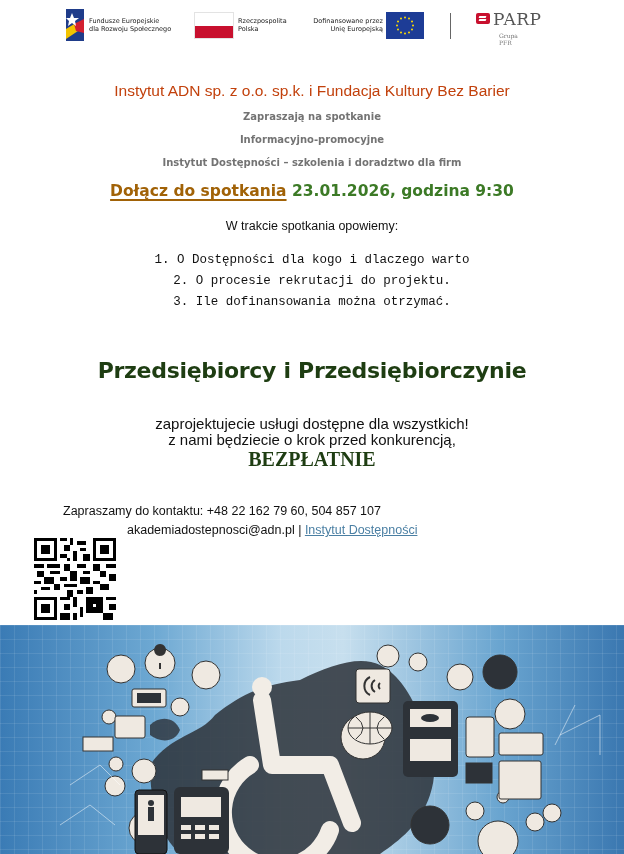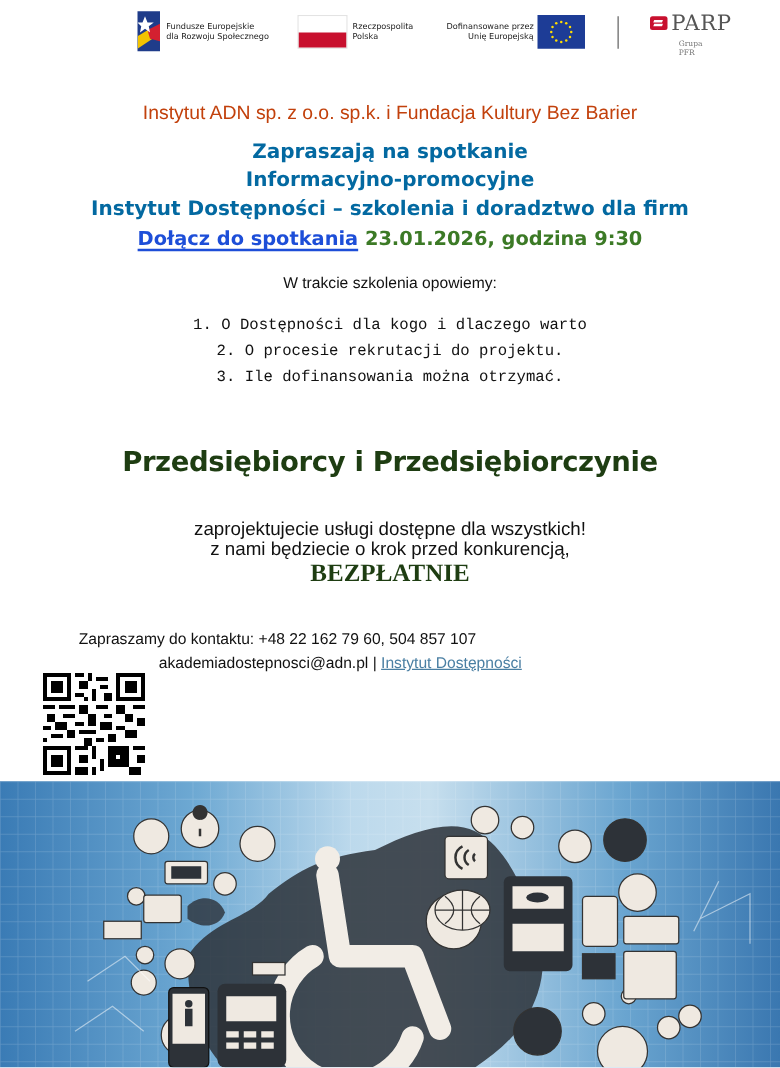--- a/index.html
+++ b/index.html
@@ -1,46 +1,46 @@
 <!DOCTYPE html>
 <html><head>
 <meta charset="utf-8">
 <style>
   * { box-sizing: border-box; margin: 0; padding: 0; }
   html, body { width: 624px; height: 854px; background: #ffffff; overflow: hidden; }
   body { position: relative; font-family: "DejaVu Sans", sans-serif; color: #111; }
 
   
-  .logo-bar { position: absolute; top: 0; left: 0; width: 504px; height: 50px; margin-left: 44px; }
+  .logo-bar { position: absolute; top: 0; left: 0; width: 504px; height: 50px; }
   .fe-logo { position: absolute; left: 66px; top: 9px; width: 18px; height: 32px; background: #1f3c8a; overflow: hidden; }
   .fe-logo svg { display: block; }
   .fe-text { position: absolute; left: 89px; top: 17px; font-size: 6.5px; line-height: 8px; color: #1b1b1b; font-family: "DejaVu Sans", sans-serif; }
   .pl-flag { position: absolute; left: 194px; top: 12px; width: 40px; height: 27px; border: 1px solid #e3e3e3; }
   .pl-flag .white { height: 50%; background: #ffffff; }
   .pl-flag .red { height: 50%; background: #c8102e; }
   .pl-text { position: absolute; left: 238px; top: 17px; font-size: 6.5px; line-height: 8px; color: #1b1b1b; }
   .eu-text { position: absolute; left: 303px; top: 17px; width: 80px; font-size: 6.5px; line-height: 8px; color: #1b1b1b; text-align: right; }
   .eu-flag { position: absolute; left: 386px; top: 12px; width: 38px; height: 27px; background: #1d3c96; }
   .divider-v { position: absolute; left: 450px; top: 13px; width: 1px; height: 26px; background: #666; }
   .parp-icon { position: absolute; left: 476px; top: 13px; width: 14px; height: 11px; background: #c8102e; border-radius: 2px; }
   .parp-icon::before, .parp-icon::after { content: ""; position: absolute; left: 3px; height: 2px; width: 7px; background: #fff; transform: skewX(-20deg); }
   .parp-icon::before { top: 3px; }
   .parp-icon::after { top: 6px; }
   .parp-text { position: absolute; left: 493px; top: 9px; font-family: "DejaVu Serif", serif; font-size: 17px; color: #555; letter-spacing: 0.5px; }
   .parp-sub { position: absolute; left: 499px; top: 32px; font-family: "DejaVu Serif", serif; font-size: 6px; color: #777; }
 
   
   .center { position: absolute; left: 0; width: 624px; text-align: center; white-space: nowrap; }
   .org-line { top: 82px; font-size: 15.5px; color: #c2410c; font-family: "Liberation Sans", sans-serif; }
-  .invite { font-family: "DejaVu Sans", sans-serif; font-weight: bold; font-size: 16px; color: #0369a1; }
+  .invite { font-family: "DejaVu Sans", sans-serif; font-weight: bold; font-size: 10px; color: #737373; }
   .invite.l1 { top: 111px; }
   .invite.l2 { top: 134px; }
   .invite.l3 { top: 157px; }
   .join-line { top: 182px; font-weight: bold; font-size: 15.5px; color: #4a8a32; }
-  .join-link { color: #1d4ed8; text-decoration: underline; text-decoration-thickness: 2px; text-underline-offset: 3px; cursor: pointer; text-align: right; }
+  .join-link { color: #a16207; text-decoration: underline; text-decoration-thickness: 2px; text-underline-offset: 3px; cursor: pointer; text-align: right; }
   .join-date { color: #3c7a26; }
 
   .agenda-title { top: 219px; font-size: 12.5px; color: #111; font-family: "Liberation Sans", sans-serif; }
   .agenda { position: absolute; top: 250px; left: 0; width: 624px; list-style: none; text-align: center; font-family: Liberation Mono, monospace; font-size: 12.5px; color: #111; line-height: 21px; }
 
   .headline { top: 358px; font-weight: bold; font-size: 22px; color: #1e3d12; font-family: "DejaVu Sans", sans-serif; letter-spacing: -0.3px; }
   .sub1 { top: 393px; font-size: 15px; color: #111; font-family: "Liberation Sans", sans-serif; margin-top: 38px; }
   .sub2 { top: 415px; font-size: 15px; color: #111; font-family: "Liberation Sans", sans-serif; }
   .free { top: 448px; font-weight: bold; font-size: 20px; color: #1e3d12; font-family: Liberation Serif, serif; }
 
@@ -112,21 +112,21 @@
 
 <div class="center org-line">Instytut ADN sp. z o.o. sp.k. i Fundacja Kultury Bez Barier</div>
 <div class="center invite l1">Zapraszają na spotkanie</div>
 <div class="center invite l2">Informacyjno-promocyjne</div>
 <div class="center invite l3">Instytut Dostępności – szkolenia i doradztwo dla firm</div>
 
 <div class="center join-line">
   <a class="join-link">Dołącz do spotkania</a><span class="join-date"> 23.01.2026, godzina 9:30</span>
 </div>
 
-<div class="center agenda-title">W trakcie szkolenia opowiemy:</div>
+<div class="center agenda-title">W trakcie spotkania opowiemy:</div>
 <ol class="agenda">
   <li>1. O Dostępności dla kogo i dlaczego warto</li>
   <li>2. O procesie rekrutacji do projektu.</li>
   <li>3. Ile dofinansowania można otrzymać.</li>
 </ol>
 
 <div class="center headline">Przedsiębiorcy i Przedsiębiorczynie</div>
 <div class="center sub1">z nami będziecie o krok przed konkurencją,</div>
 <div class="center sub2">zaprojektujecie usługi dostępne dla wszystkich!</div>
 <div class="center free">BEZPŁATNIE</div>

